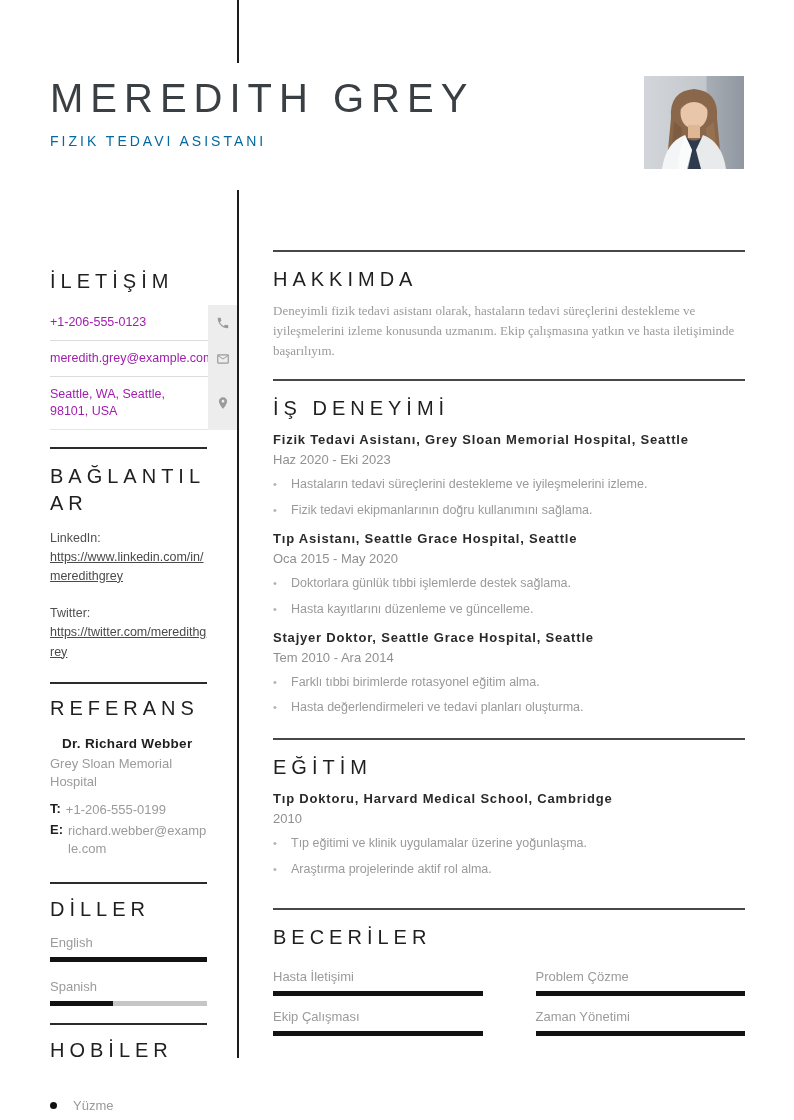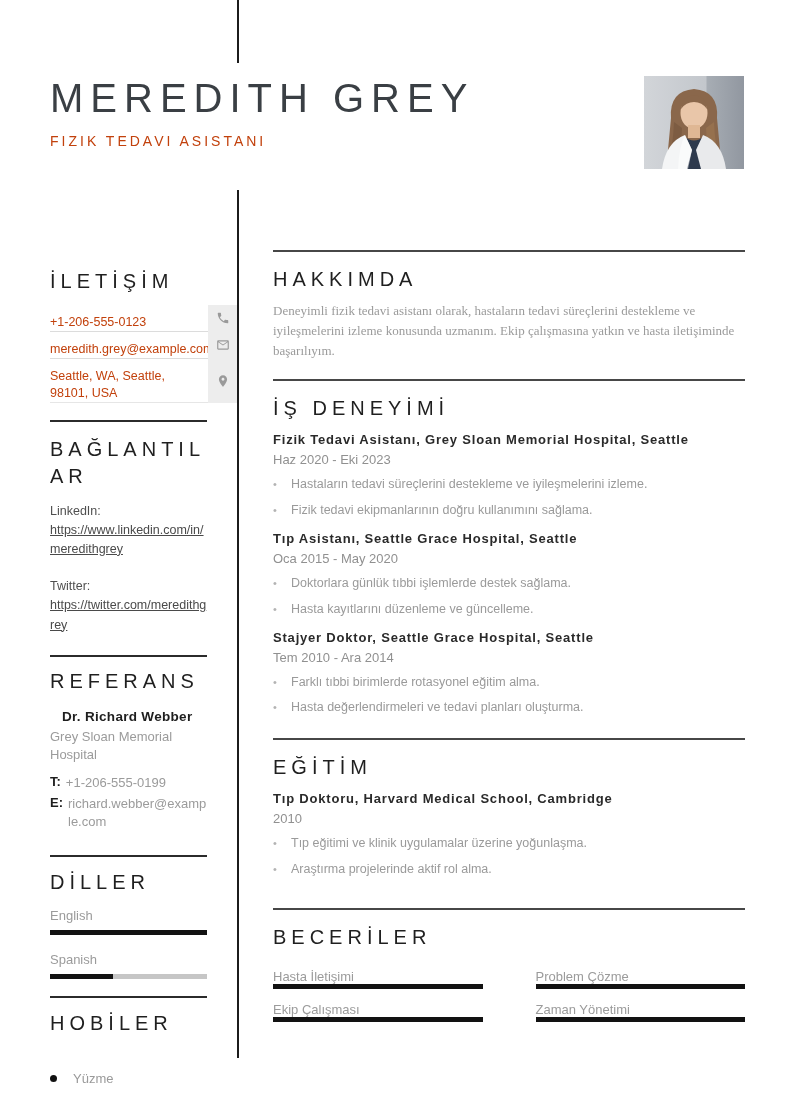--- a/index.html
+++ b/index.html
@@ -9,41 +9,41 @@
     background:#ffffff; overflow:hidden;
     font-family:"Liberation Sans","DejaVu Sans",sans-serif;
   }
   .vline { position:absolute; left:237px; width:2px; background:#1c1c1c; }
   .vline.seg-top { top:0; height:63px; }
   .vline.seg-main { top:190px; height:868px; }
 
   
   .header { position:absolute; top:76px; left:50px; right:50px; display:flex; justify-content:space-between; align-items:flex-start; }
   .name { font-size:40px; font-weight:500; letter-spacing:7px; color:#3a3f44; white-space:nowrap; }
-  .subtitle { margin-top:12px; font-size:14px; font-weight:500; letter-spacing:3px; color:#c2410c; }
+  .subtitle { margin-top:12px; font-size:14px; font-weight:500; letter-spacing:3px; color:#0369a1; }
   .photo { width:100px; height:93px; flex:none; overflow:hidden; }
   .photo svg { display:block; width:100%; height:100%; }
 
   
   .columns { position:absolute; top:192px; left:0; right:0; bottom:0; display:flex; }
   .sidebar { width:237px; flex:none; padding:78px 0 0 50px; }
   .main    { flex:1; padding:58px 49px 0 36px; }
 
   h2.section { font-size:20px; font-weight:400; letter-spacing:5px; color:#1f1f1f; }
   .side-heading { width:158px; }
   .breakable { word-break:break-all; line-height:1.35; }
 
   
   .side-rule { width:157px; height:2px; background:#2b2b2b; }
 
   
   .contact-list { margin-top:12px; }
   .contact-row { display:flex; align-items:stretch; width:187px; }
   .contact-text {
-    width:158px; padding:9px 6px 0 0; font-size:12.5px; color:#c2410c;
+    width:158px; padding:9px 6px 9px 0; font-size:12.5px; color:#a21caf;
     border-bottom:1px solid #dcdcdc; display:flex; align-items:center; line-height:1.35;
   }
   .contact-row:last-child .contact-text { border-bottom:1px solid #e6e6e6; }
   .contact-icon { width:29px; background:#ededed; display:flex; align-items:center; justify-content:center; }
   .contact-icon svg { width:14px; height:14px; fill:#9a9a9a; }
 
   
   .links-block { margin-top:14px; }
   .link-group { margin-bottom:20px; width:158px; }
   .link-label { font-size:12.5px; color:#4f4f4f; margin-bottom:3px; }
@@ -76,21 +76,21 @@
 
   .job { margin-top:12px; margin-bottom:10px; }
   .job-title { font-size:13px; font-weight:bold; letter-spacing:.8px; color:#2a2a2a; line-height:1.3; }
   .job-dates { margin-top:3px; font-size:13px; color:#909090; }
   .job-bullets { margin-top:9px; list-style:none; }
   .job-bullets li { display:flex; margin-bottom:9px; font-size:12.5px; color:#9a9a9a; line-height:1.35; }
   .bullet-glyph { flex:none; width:18px; color:#b3b3b3; font-size:11px; line-height:1.5; }
 
   
   .skills { display:grid; grid-template-columns:1fr 1fr; column-gap:53px; row-gap:13px; margin-top:20px; }
-  .skill-name { font-size:13px; color:#9b9b9b; }
+  .skill-name { font-size:13px; color:#9b9b9b; padding-bottom:7px; }
   .skill-bar { height:5px; background:#dadada; }
   .skill-fill { height:100%; background:#121212; }
 
   .sp-18 { margin-top:18px; } .sp-22 { margin-top:22px; } .sp-30 { margin-top:30px; }
 </style>
 </head>
 <body>
 
 <div class="page">
 

